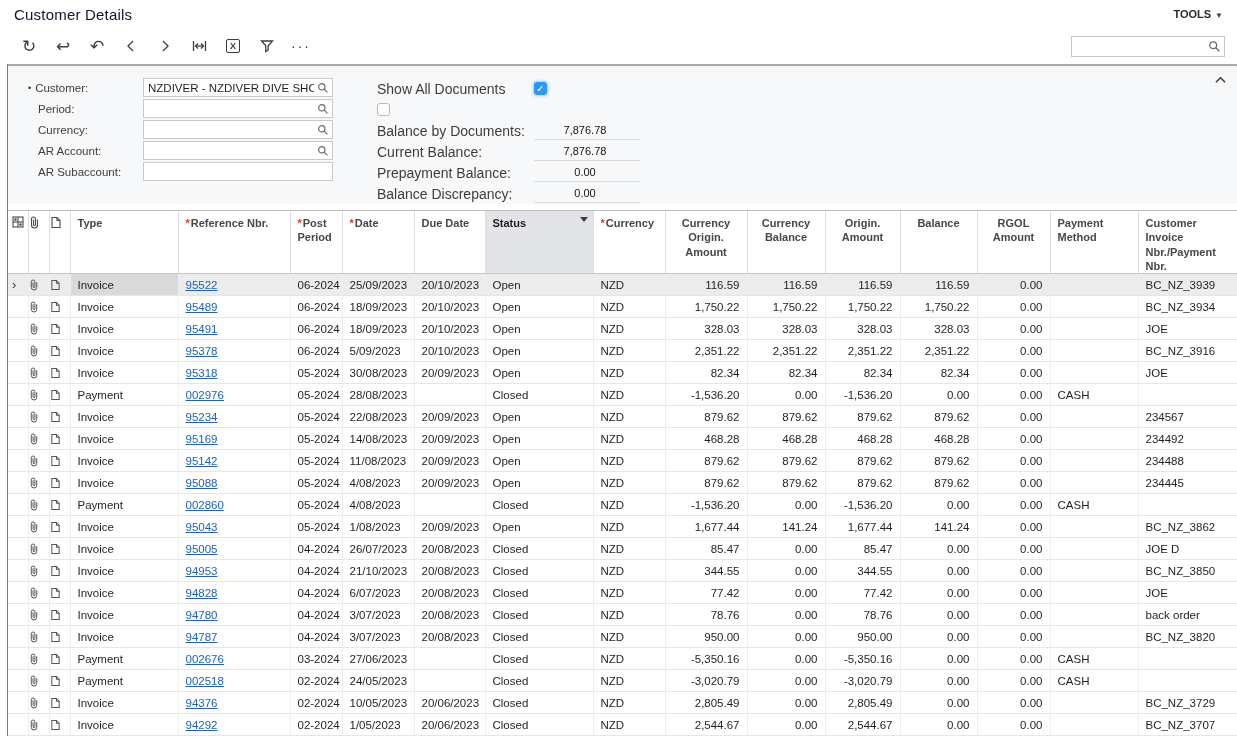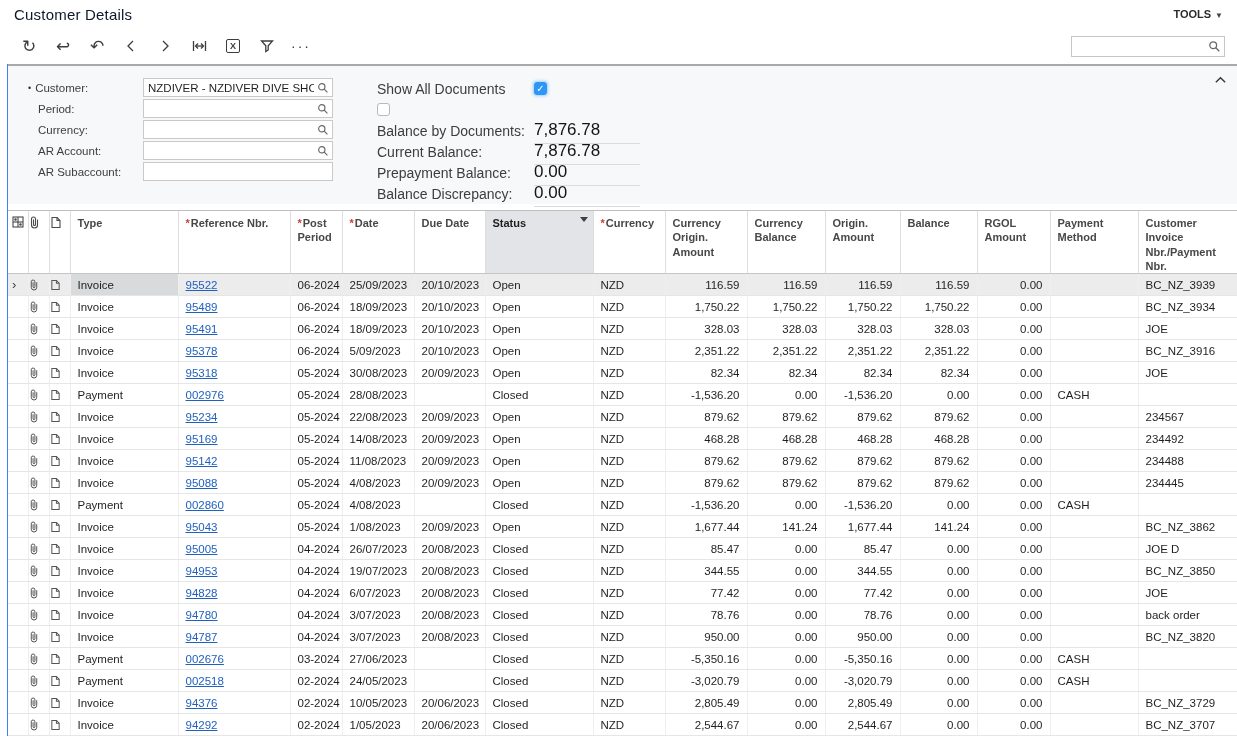--- a/index.html
+++ b/index.html
@@ -37,32 +37,32 @@
   .lookup input { width:190px; height:19px; border:1px solid #c9c9c9; background:#fff;
                   font-size:11.5px; color:#1f1f1f; padding:0 18px 0 4px; outline:none;
                   white-space:nowrap; overflow:hidden; text-overflow:clip; }
   .lookup input.plain { padding-right:4px; }
   .lookup .mag { position:absolute; right:4px; top:4px; cursor:pointer; }
   .flabel2 { width:157px; font-size:14px; color:#3d3d3d; }
   .chk { width:13px; height:13px; border:1px solid #b9b9b9; border-radius:3px; background:#fff; cursor:pointer; }
   .chk.checked { background:#2e96f5; border-color:#2e96f5; box-shadow:0 0 3px 1px rgba(46,150,245,.45);
                  display:flex; align-items:center; justify-content:center; }
   .chk.checked::before { content:"\2713"; color:#fff; font-size:10px; font-weight:bold; }
-  .fval { width:106px; text-align:left; font-size:17px; color:#141414; border-bottom:1px solid #dcdcdc;
+  .fval { width:106px; text-align:center; font-size:11px; color:#141414; border-bottom:1px solid #dcdcdc;
           padding:2px 4px 3px 0; }
   .collapse { position:absolute; right:10px; top:6px; cursor:pointer; }
   .collapse svg { stroke:#3b3b3b; fill:none; stroke-width:1.6; }
 
   
   .gridwrap { margin-top:6px; border-top:1px solid #bfbfbf; }
   table { border-collapse:collapse; table-layout:fixed; width:1230px; }
   th { height:51px; vertical-align:top; text-align:left; padding:5px 7px 0 7px;
        font-size:11px; font-weight:bold; color:#474747; line-height:1.3;
        border-right:1px solid #dedede; border-bottom:1px solid #c6c6c6; background:#fff; position:relative; }
-  th.num { text-align:left;margin-top:16px; }
+  th.num { text-align:center;margin-top:16px; }
   th.icon-h { padding:5px 0 0 0; text-align:center; }
   th .req::before { content:"*"; color:#d03a2f; margin-right:1px; }
   th.sorted { background:#e2e4e7; color:#1d1d1d; }
   th.sorted .sort-caret { position:absolute; top:6px; right:5px; width:0; height:0;
        border-left:4px solid transparent; border-right:4px solid transparent; border-top:5px solid #3e3e3e; }
   td { height:22px; padding:0 7px; font-size:11.5px; color:#1f1f1f; white-space:nowrap; overflow:hidden;
        border-right:1px solid #efefef; border-bottom:1px solid #e6e6e6; background:#fff; }
   td.num { text-align:right; }
   td.icon-c { padding:0; text-align:center; }
   td.icon-c svg { vertical-align:middle; }
@@ -662,21 +662,21 @@
     </td>
     <td class="icon-c">
       <span class="doc"><svg width="11" height="12" viewBox="0 0 12 13" fill="none" stroke="#555" stroke-width="1.1">
                   <path d="M2 1.5 h5 l3 3 v7 h-8 z"></path>
                   <path d="M7 1.5 v3 h3"></path>
                 </svg></span>
     </td>
     <td class="type-cell">Invoice</td>
     <td><a>94953</a></td>
     <td>04-2024</td>
-    <td>19/07/2023</td>
+    <td>21/10/2023</td>
     <td>20/08/2023</td>
     <td>Closed</td>
     <td>NZD</td>
     <td class="num">344.55</td>
     <td class="num">0.00</td>
     <td class="num">344.55</td>
     <td class="num">0.00</td>
     <td class="num">0.00</td>
     <td></td>
     <td>BC_NZ_3850</td>

